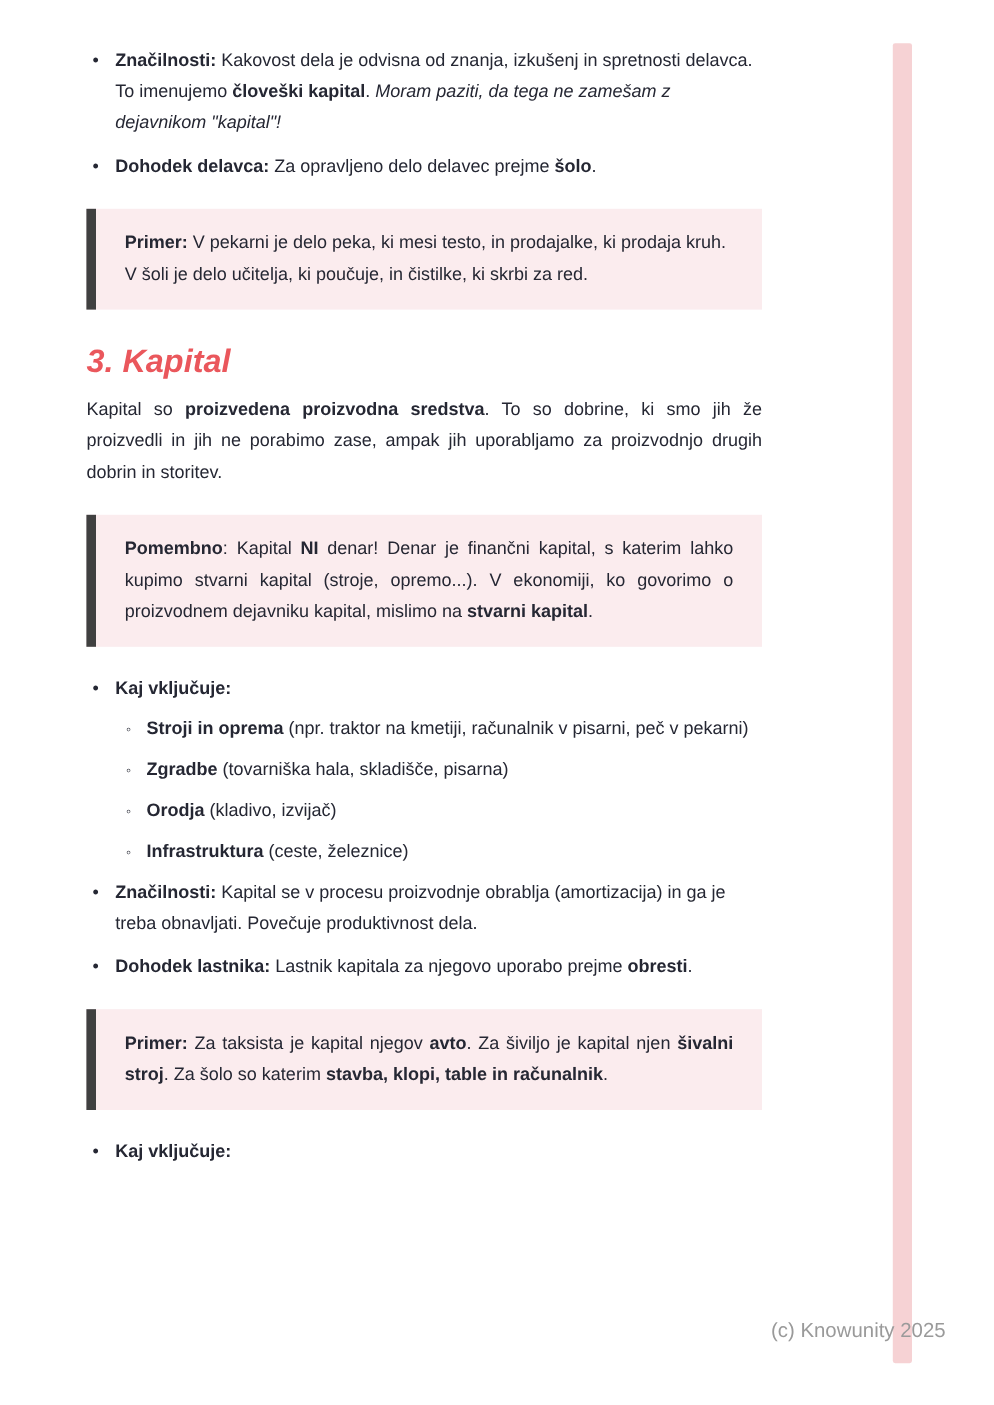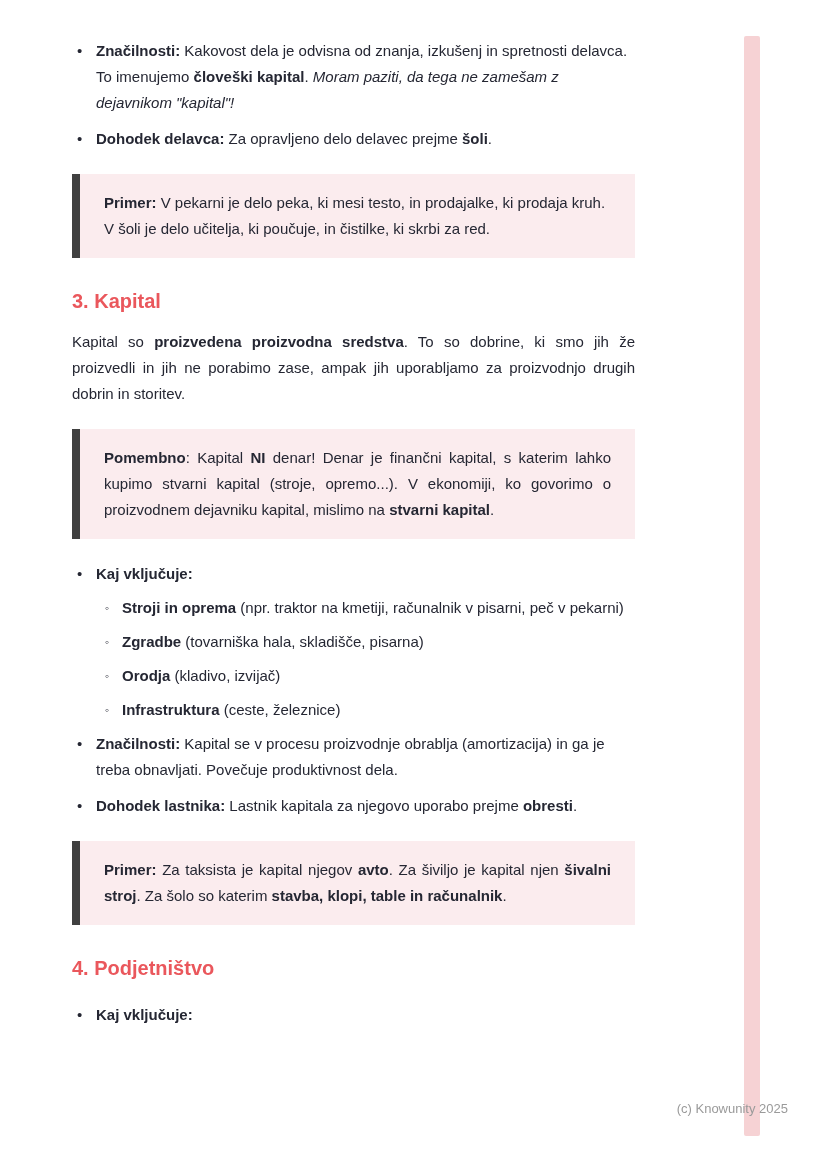--- a/index.html
+++ b/index.html
@@ -45,62 +45,63 @@
   .callout {
     margin: 22px 0;
     background: #fbecee;
     border-left: 8px solid #404040;
     padding: 16px 24px 16px 24px;
   }
 
   .heading {
     margin: 30px 0 14px 0;
     color: #ea575c;
-    font-size: 20px;
+    font-size: 27px;
     line-height: 27px;
     font-weight: 700;
+    font-style: italic;
   }
 
   .para { margin: 0 0 10px 0; }
   .justify { text-align: justify; }
   .mt20 { margin-top: 20px; }
 
   .side-strip {
     position: absolute;
     left: 744px;
     top: 36px;
     width: 16px;
     height: 1100px;
     background: #f6d2d4;
     border-radius: 2px;
   }
 
   .footer {
     position: absolute;
     top: 1102px;
     right: 40px;
-    font-size: 13px;
+    font-size: 17px;
     line-height: 14px;
     color: #9a9a9a;
   }
 </style>
 </head>
 <body>
 
 <div class="page">
   <div class="content">
 
     <div class="bullet">
       <span class="marker">•</span>
       <div class="btext"><span class="b">Značilnosti:</span><span> Kakovost dela je odvisna od znanja, izkušenj in spretnosti delavca. To imenujemo </span><span class="b">človeški kapital</span><span>. </span><span class="i">Moram paziti, da tega ne zamešam z dejavnikom "kapital"!</span></div>
     </div>
 
     <div class="bullet">
       <span class="marker">•</span>
-      <div class="btext"><span class="b">Dohodek delavca:</span><span> Za opravljeno delo delavec prejme </span><span class="b">šoli</span><span>.</span></div>
+      <div class="btext"><span class="b">Dohodek delavca:</span><span> Za opravljeno delo delavec prejme </span><span class="b">šolo</span><span>.</span></div>
     </div>
 
     <div class="callout">
       <div class="callout-text"><span class="b">Primer:</span><span> V pekarni je delo peka, ki mesi testo, in prodajalke, ki prodaja kruh. V šoli je delo učitelja, ki poučuje, in čistilke, ki skrbi za red.</span></div>
     </div>
 
     <h2 class="heading">3. Kapital</h2>
 
     <p class="para justify"><span>Kapital so </span><span class="b">proizvedena proizvodna sredstva</span><span>. To so dobrine, ki smo jih že proizvedli in jih ne porabimo zase, ampak jih uporabljamo za proizvodnjo drugih dobrin in storitev.</span></p>
 
@@ -139,21 +140,20 @@
 
     <div class="bullet">
       <span class="marker">•</span>
       <div class="btext"><span class="b">Dohodek lastnika:</span><span> Lastnik kapitala za njegovo uporabo prejme </span><span class="b">obresti</span><span>.</span></div>
     </div>
 
     <div class="callout">
       <div class="callout-text justify"><span class="b">Primer:</span><span> Za taksista je kapital njegov </span><span class="b">avto</span><span>. Za šiviljo je kapital njen </span><span class="b">šivalni stroj</span><span>. Za šolo so katerim </span><span class="b">stavba, klopi, table in računalnik</span><span>.</span></div>
     </div>
 
-    <h2 class="heading">4. Podjetništvo</h2>
 
 
     <div class="bullet mt20">
       <span class="marker">•</span>
       <div class="btext"><span class="b">Kaj vključuje:</span></div>
     </div>
 
   </div>
 
   <div class="side-strip"></div>

